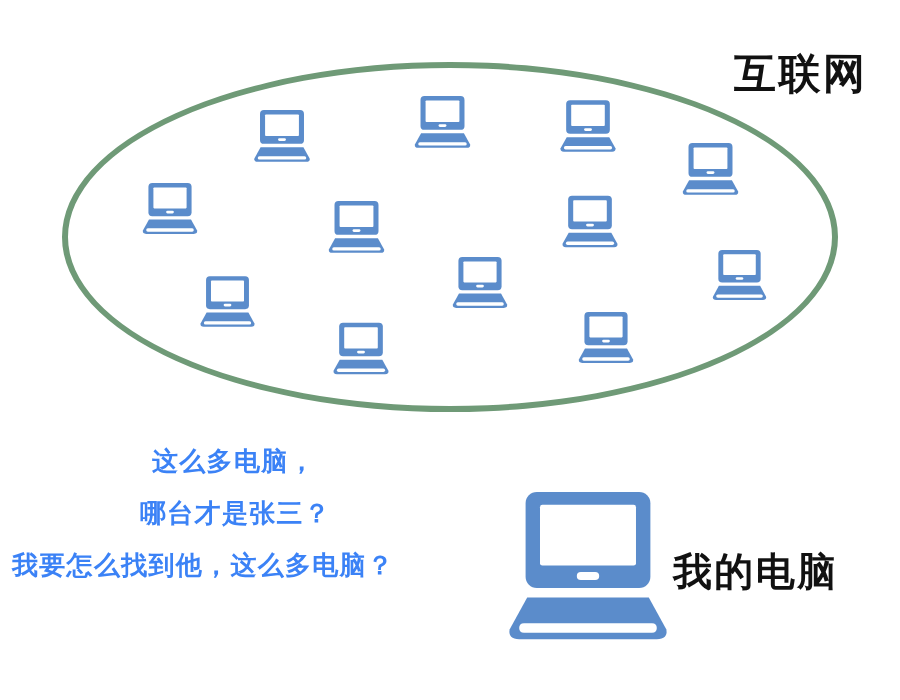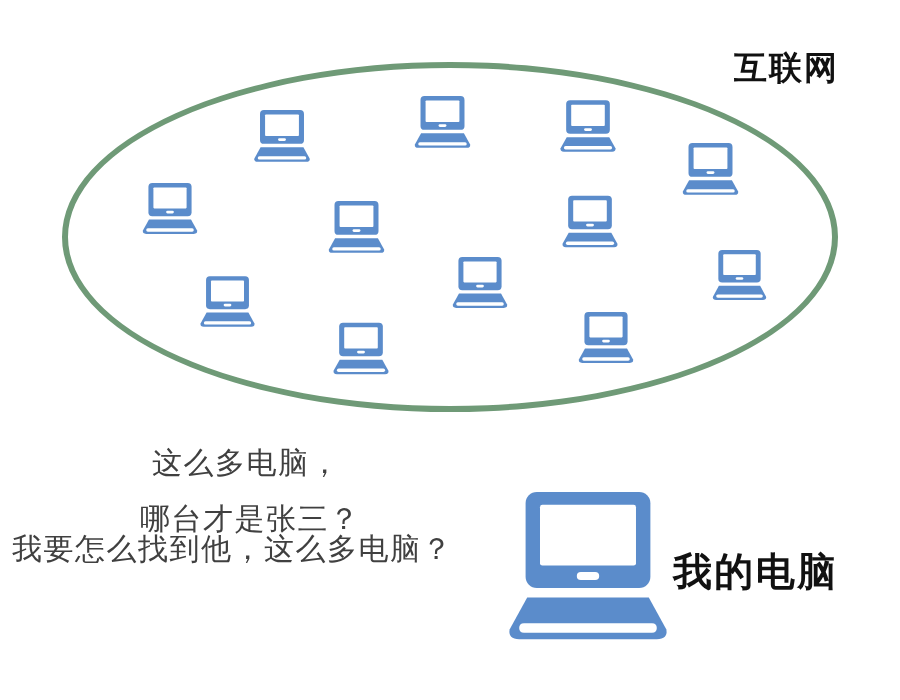--- a/index.html
+++ b/index.html
@@ -39,47 +39,47 @@
   .label {
     position: absolute;
     color: #111111;
     font-family: "DejaVu Sans", "Liberation Sans", sans-serif;
     white-space: nowrap;
     letter-spacing: 0.06em;
   }
   #cloud-label {
     left: 734px;
     top: 46px;
-    font-size: 33px;
+    font-size: 42px;
     font-weight: 600;
   }
   #mypc-label {
     left: 673px;
     top: 545px;
     font-size: 39px;
     font-weight: 600;
   }
 
   
   #question-block {
     position: absolute;
     left: 0px;
     top: 448px;
     width: 530px;
   }
   .q-line {
-    color: #404040;
-    font-size: 30px;
-    font-weight: 400;
+    color: #3b82f6;
+    font-size: 26px;
+    font-weight: 700;
     letter-spacing: 0.05em;
     white-space: nowrap;
     line-height: 1.0;
   }
   #q-line-0 { margin-left: 152px; margin-bottom: 26px; }
-  #q-line-1 { margin-left: 140px; }
+  #q-line-1 { margin-left: 140px; margin-bottom: 26px; }
   #q-line-2 { margin-left: 12px; }
 
   
   #big-laptop {
     position: absolute;
     left: 508px;
     top: 492px;
     width: 160px;
     height: 146px;
   }

